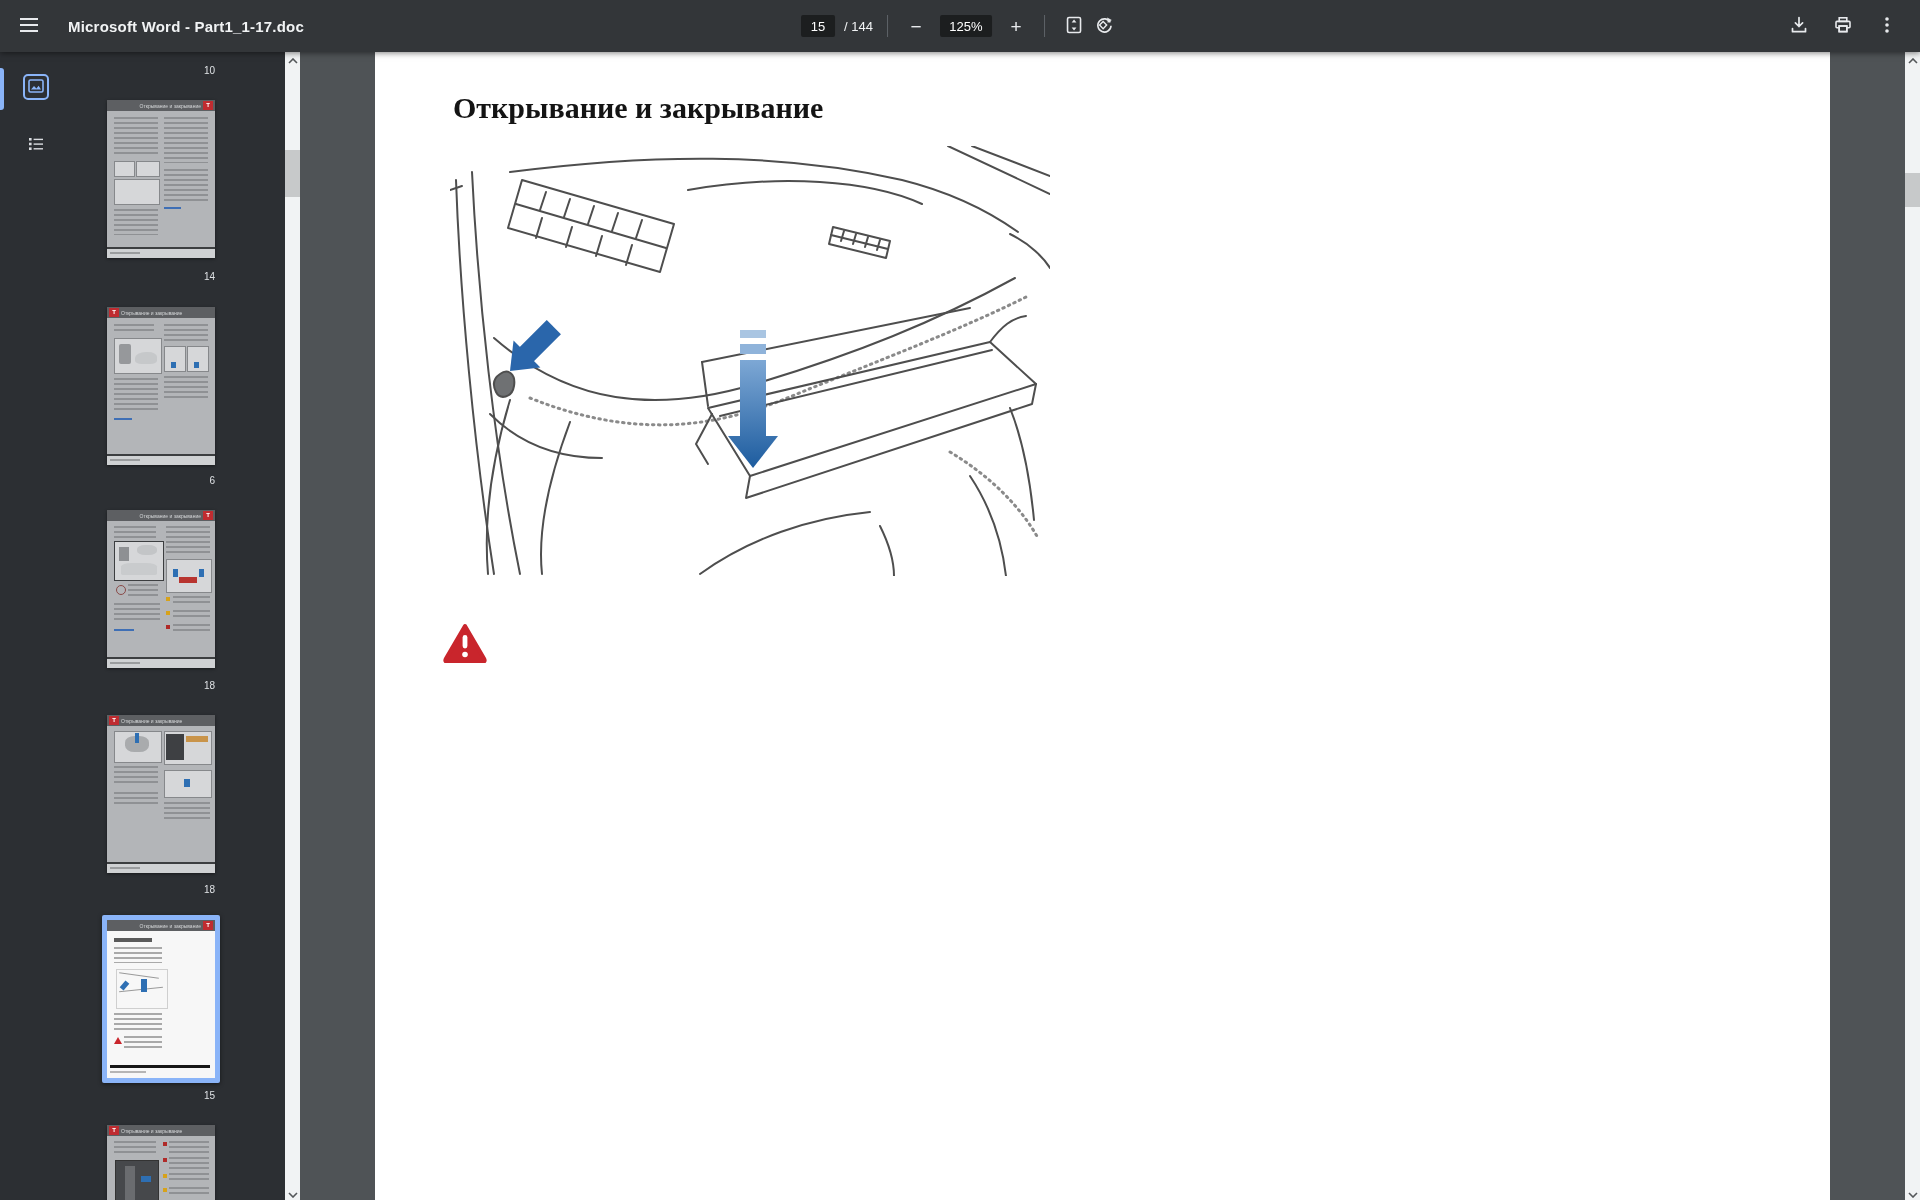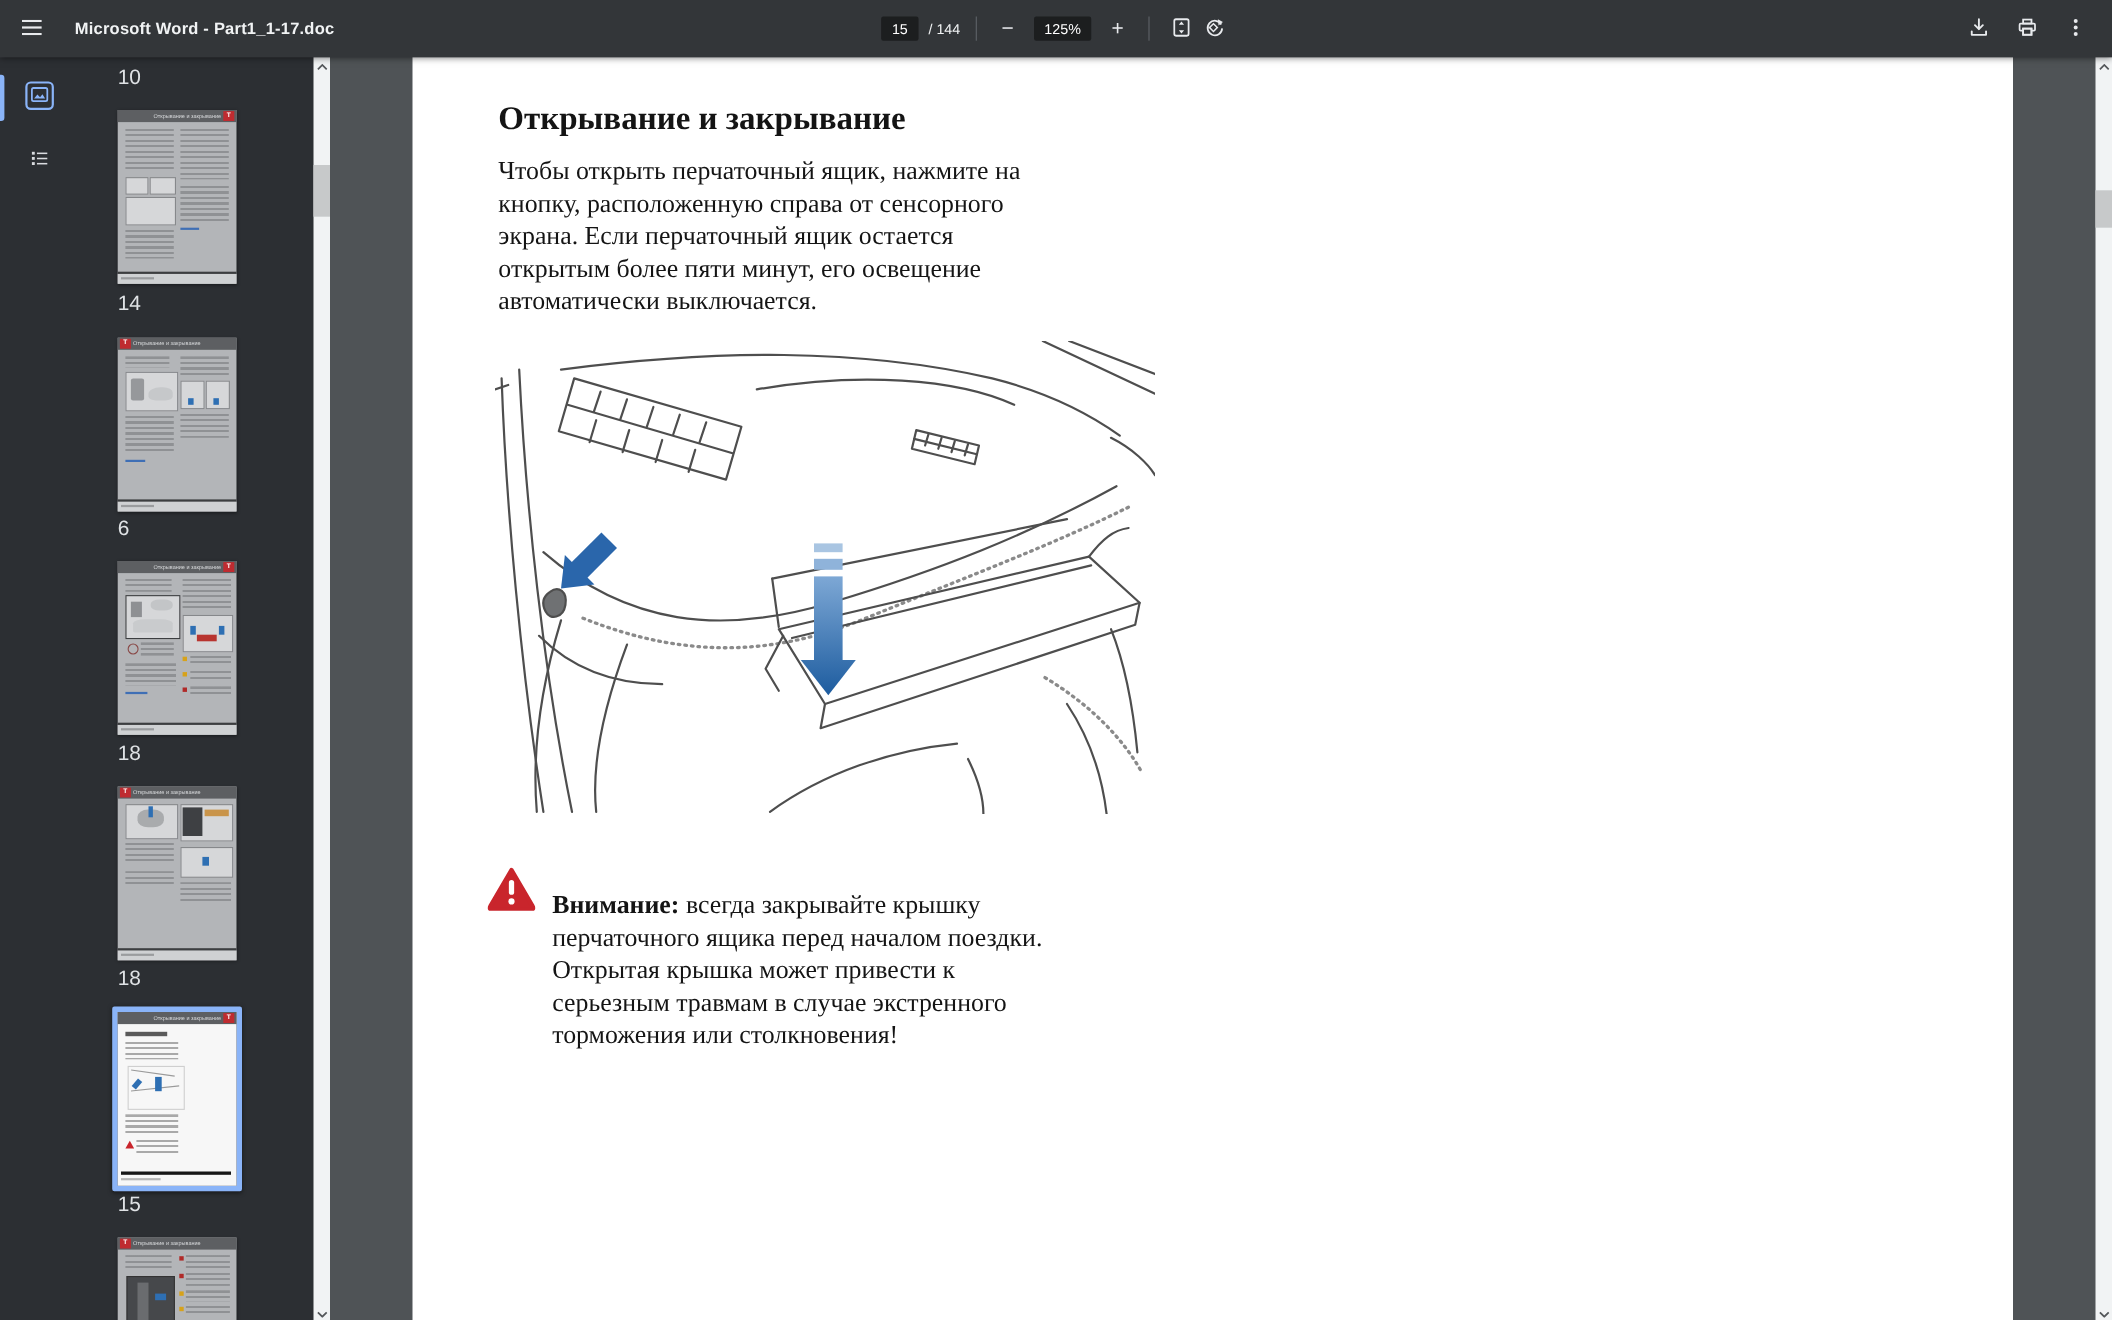--- a/index.html
+++ b/index.html
@@ -30,22 +30,22 @@
   
   .side{position:absolute;left:0;top:52px;width:300px;bottom:0;background:#2c2f33}
   .active-bar{position:absolute;left:0;top:16px;width:4px;height:42px;background:#8ab4f8;border-radius:0 3px 3px 0}
   .view-btn{position:absolute;left:23px;width:26px;height:26px;border-radius:5px;
             display:flex;align-items:center;justify-content:center;background:none;
             border:2px solid transparent;padding:0;cursor:pointer}
   .view-btn.sel{top:22px;border-color:#8ab4f8}
   .view-btn.outline{top:80px}
 
   .thumbs{position:absolute;left:68px;top:0;width:217px;bottom:0;overflow:hidden}
-  .tlabel{position:absolute;left:39px;width:108px;text-align:left;color:#dfe2e5;
-          font-size:19px;height:16px;line-height:16px}
+  .tlabel{position:absolute;left:39px;width:108px;text-align:right;color:#dfe2e5;
+          font-size:10px;height:16px;line-height:16px}
   .thumb{position:absolute;left:39px;width:108px;height:158px;background:#b3b5b8;
          cursor:pointer;box-shadow:0 1px 3px rgba(0,0,0,.45)}
   .thumb.inwrap{position:static;box-shadow:none}
   .thumb.white{background:#f7f7f7}
   .sel-wrap{position:absolute;left:34px;width:108px;height:158px;border:5px solid #8ab4f8;
             border-radius:2px;cursor:pointer;box-shadow:0 1px 4px rgba(0,0,0,.5)}
   .mh{position:absolute;left:0;right:0;top:0;height:11px;background:#5d5f62;
       display:flex;align-items:center;gap:2px;padding:0 2px;overflow:hidden}
   .mh.right{justify-content:flex-end}
   .mht{font-size:5px;color:#d5d7d9;white-space:nowrap}
@@ -356,21 +356,20 @@
     <span><svg width="10" height="6" viewBox="0 0 10 6">
           <path d="M1,1 L5,5 L9,1" fill="none" stroke="#54575a" stroke-width="1.6"></path>
         </svg></span>
   </button>
 </div>
 
 <div class="canvas">
   <div class="page">
     <div class="content">
       <h1>Открывание и закрывание</h1>
-      <p class="para">Чтобы открыть перчаточный ящик, нажмите на кнопку, расположенную справа от сенсорного экрана. Если перчаточный ящик остается открытым более пяти минут, его освещение автоматически выключается.</p>
 
       
       <svg class="fig illu" viewBox="0 0 600 430">
         <defs>
           <linearGradient id="arrg" x1="0" y1="0" x2="110" y2="0" gradientUnits="userSpaceOnUse">
             <stop offset="0" stop-color="#1d5c9f"></stop>
               <stop offset="1" stop-color="#7fa9d6"></stop>
           </linearGradient>
         </defs>
 
@@ -432,21 +431,20 @@
 
 
       <div class="warn">
         <span class="warn-icon">
           <svg width="44" height="40" viewBox="0 0 44 40">
             <path d="M22,3 L41,35.5 Q43,39 39,39 H5 Q1,39 3,35.5 Z" fill="#c9252c" stroke="#c9252c" stroke-width="4" stroke-linejoin="round"></path>
             <rect x="19.6" y="12" width="4.8" height="13.5" rx="2.4" fill="#fff"></rect>
             <circle cx="22" cy="31.5" r="2.8" fill="#fff"></circle>
           </svg>
         </span>
-        <p class="warn-text"><b>Внимание:</b><span> всегда закрывайте крышку перчаточного ящика перед началом поездки. Открытая крышка может привести к серьезным травмам в случае экстренного торможения или столкновения!</span></p>
       </div>
     </div>
   </div>
 </div>
 
 <div class="sbar right">
   <button class="sbtn up">
     <span><svg width="10" height="6" viewBox="0 0 10 6">
           <path d="M1,5 L5,1 L9,5" fill="none" stroke="#54575a" stroke-width="1.6"></path>
         </svg></span>

